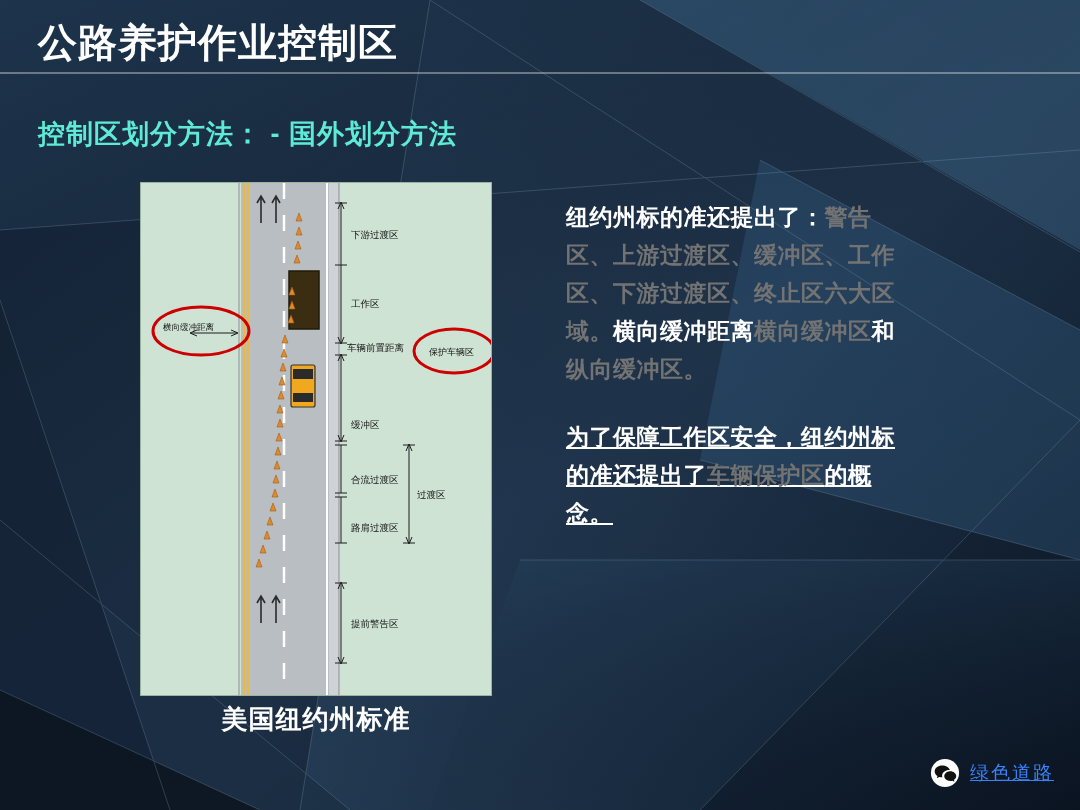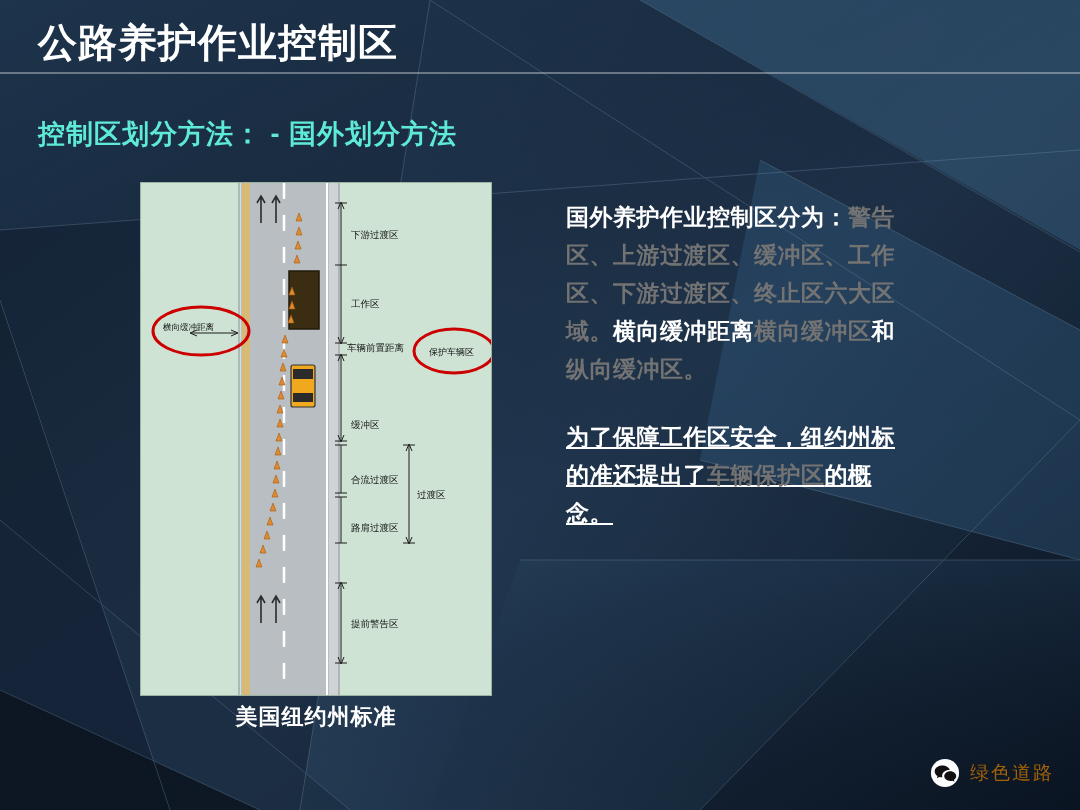--- a/index.html
+++ b/index.html
@@ -33,41 +33,41 @@
 
   
   #figure {
     position:absolute; left:140px; top:182px; width:352px; height:514px;
     background:#4d7c0f;
     border:1px solid #9ab3a0;
   }
   #figure svg { display:block; }
   #figure-caption {
     position:absolute; left:140px; top:702px; width:352px;
-    text-align:center; color:#ffffff; font-size:22px; font-weight:bold;
+    text-align:center; color:#ffffff; font-size:26px; font-weight:bold;
     letter-spacing:1px;
   }
 
   
   #bodytext {
     position:absolute; left:566px; top:198px; width:350px;
     font-size:23px; line-height:38px; color:#ffffff; font-weight:bold;
     letter-spacing:0.5px;
   }
   #bodytext .y { color:#737373; }
   #bodytext p { margin:0; }
   #bodytext p + p { margin-top:30px;text-decoration:underline; }
 
   
   #watermark {
     position:absolute; right:26px; bottom:22px;
     display:flex; align-items:center; gap:10px;
   }
   #watermark .wm-text {
-    color:#a16207; font-size:19px; letter-spacing:2px;
+    color:#3b82f6; font-size:19px; letter-spacing:2px;text-decoration:underline;
   }
   .wm-logo { width:30px; height:30px; }
 </style>
 </head>
 <body>
 
 <div id="bg">
 <svg viewBox="0 0 1080 810" xmlns="http://www.w3.org/2000/svg">
   <defs>
     <linearGradient id="g1" x1="0" y1="0" x2="1" y2="1">
@@ -239,21 +239,21 @@
 
       <ellipse cx="60" cy="148" rx="48" ry="24" fill="none" stroke="#cc0000" stroke-width="3"></ellipse>
       <ellipse cx="313" cy="168" rx="40" ry="22" fill="none" stroke="#cc0000" stroke-width="3"></ellipse>
     </svg>
   </div>
 
   <div id="figure-caption">美国纽约州标准</div>
 
   <div id="bodytext">
     <p>
-      <span>国外养护作业控制区分为：</span><span class="y">警告区、上游过渡区、缓冲区、工作区、下游过渡区、终止区六大区域。</span><span>横向缓冲距离</span><span class="y">横向缓冲区</span><span>和</span><span class="y">纵向缓冲区。</span>
+      <span>纽约州标的准还提出了：</span><span class="y">警告区、上游过渡区、缓冲区、工作区、下游过渡区、终止区六大区域。</span><span>横向缓冲距离</span><span class="y">横向缓冲区</span><span>和</span><span class="y">纵向缓冲区。</span>
     </p>
     <p>
       <span>为了保障工作区安全，纽约州标的准还提出了</span><span class="y">车辆保护区</span><span>的概念。</span>
     </p>
   </div>
 
   <div id="watermark">
     <span class="wm-logo">
       <svg viewBox="0 0 32 32" width="30" height="30" xmlns="http://www.w3.org/2000/svg">
         <circle cx="16" cy="16" r="15" fill="#ffffff"></circle>

